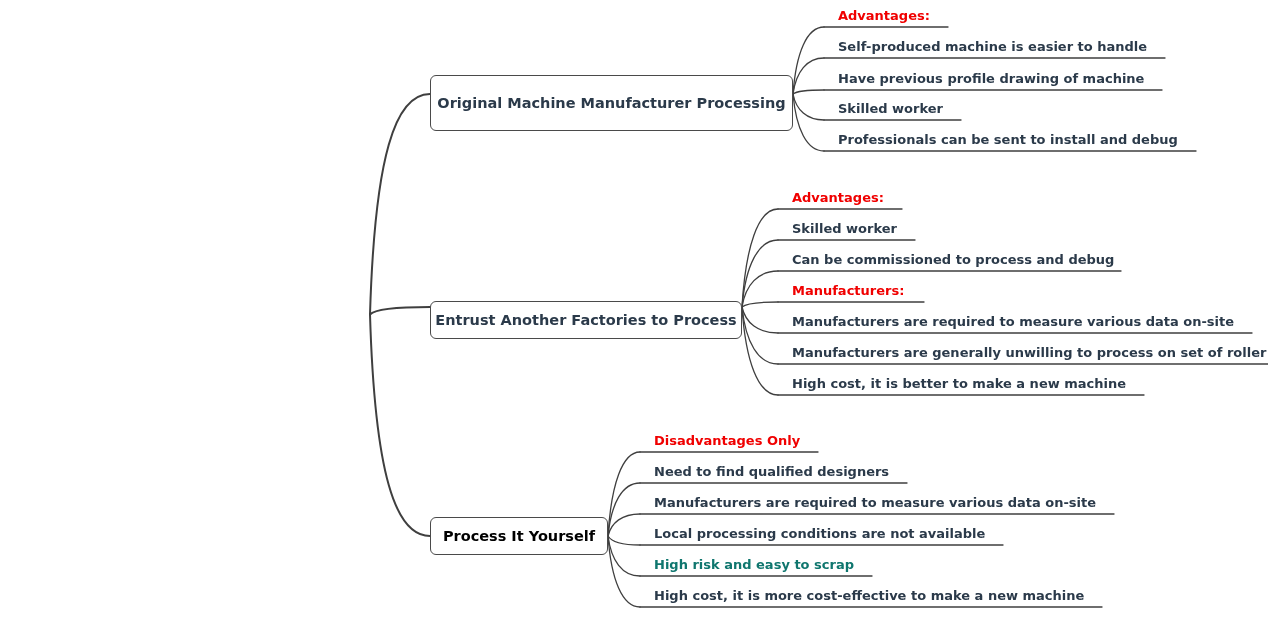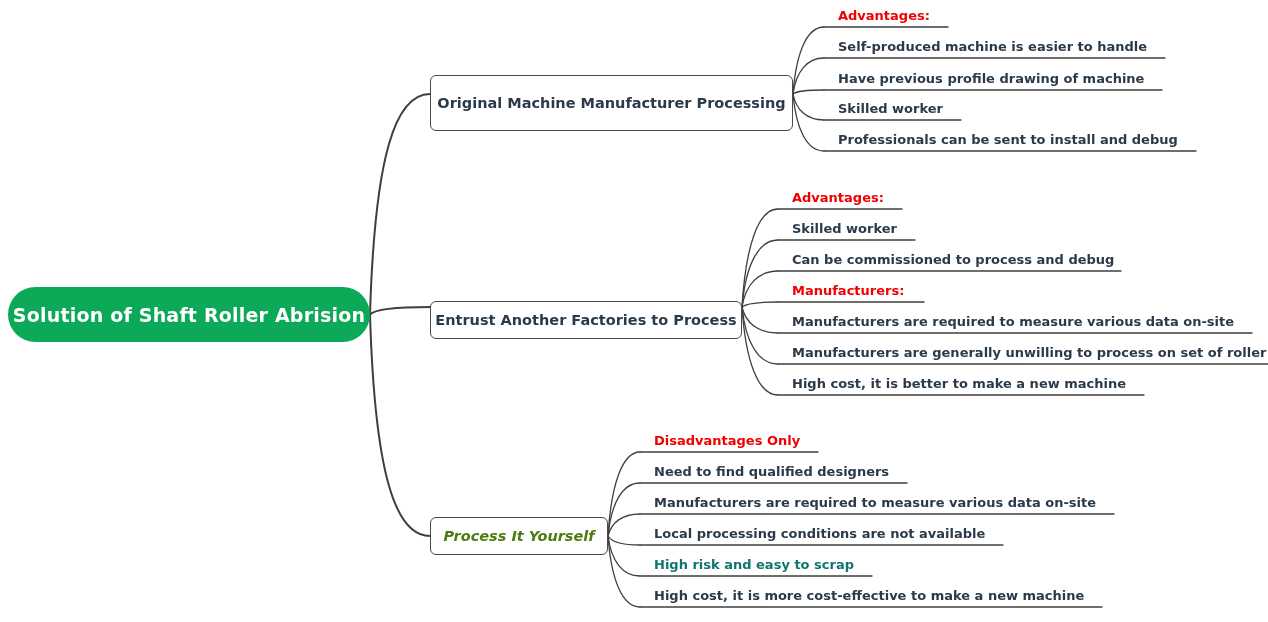--- a/index.html
+++ b/index.html
@@ -115,23 +115,20 @@
       <path d="M 640 514 L 1114 514" fill="none" stroke="#3f3f3f" stroke-width="1.3" stroke-linecap="round"></path>
       <path d="M 608 536 C 611.2 522.36, 622.4 514, 640 514" fill="none" stroke="#3f3f3f" stroke-width="1.3" stroke-linecap="round"></path>
       <path d="M 640 545 L 1003 545" fill="none" stroke="#3f3f3f" stroke-width="1.3" stroke-linecap="round"></path>
       <path d="M 608 536 C 611.2 541.58, 622.4 545, 640 545" fill="none" stroke="#3f3f3f" stroke-width="1.3" stroke-linecap="round"></path>
       <path d="M 640 576 L 872 576" fill="none" stroke="#3f3f3f" stroke-width="1.3" stroke-linecap="round"></path>
       <path d="M 608 536 C 611.2 560.8, 622.4 576, 640 576" fill="none" stroke="#3f3f3f" stroke-width="1.3" stroke-linecap="round"></path>
       <path d="M 640 607 L 1102 607" fill="none" stroke="#3f3f3f" stroke-width="1.3" stroke-linecap="round"></path>
       <path d="M 608 536 C 611.2 580.02, 622.4 607, 640 607" fill="none" stroke="#3f3f3f" stroke-width="1.3" stroke-linecap="round"></path>
     </svg>
 
-  <div class="root-node" id="root-node" style="left: 8px; top: 287px; width: 362px; height: 55px; background: rgb(11, 169, 88);">
-    <span class="root-label">Solution of Shaft Roller Abrision</span>
-  </div>
 
   <div id="nodes-layer">
       <div class="branch-node" style="left: 430px; top: 75px; width: 363px; height: 56px; border-color: rgb(74, 74, 74);">
         <span class="branch-label" style="color: rgb(43, 58, 74);">Original Machine Manufacturer Processing</span>
       </div>
       <div class="leaf red" style="left: 838px; top: 9px; color: rgb(240, 0, 0);">Advantages:</div>
       <div class="leaf" style="left: 838px; top: 40px; color: rgb(43, 58, 74);">Self-produced machine is easier to handle</div>
       <div class="leaf" style="left: 838px; top: 72px; color: rgb(43, 58, 74);">Have previous profile drawing of machine</div>
       <div class="leaf" style="left: 838px; top: 102px; color: rgb(43, 58, 74);">Skilled worker</div>
       <div class="leaf" style="left: 838px; top: 133px; color: rgb(43, 58, 74);">Professionals can be sent to install and debug</div>
@@ -139,21 +136,21 @@
         <span class="branch-label" style="color: rgb(43, 58, 74);">Entrust Another Factories to Process</span>
       </div>
       <div class="leaf red" style="left: 792px; top: 191px; color: rgb(240, 0, 0);">Advantages:</div>
       <div class="leaf" style="left: 792px; top: 222px; color: rgb(43, 58, 74);">Skilled worker</div>
       <div class="leaf" style="left: 792px; top: 253px; color: rgb(43, 58, 74);">Can be commissioned to process and debug</div>
       <div class="leaf red" style="left: 792px; top: 284px; color: rgb(240, 0, 0);">Manufacturers:</div>
       <div class="leaf" style="left: 792px; top: 315px; color: rgb(43, 58, 74);">Manufacturers are required to measure various data on-site</div>
       <div class="leaf" style="left: 792px; top: 346px; color: rgb(43, 58, 74);">Manufacturers are generally unwilling to process on set of roller only</div>
       <div class="leaf" style="left: 792px; top: 377px; color: rgb(43, 58, 74);">High cost, it is better to make a new machine</div>
       <div class="branch-node" style="left: 430px; top: 517px; width: 178px; height: 38px; border-color: rgb(74, 74, 74);">
-        <span class="branch-label" style="color: #4d7c0f; font-style: italic;">Process It Yourself</span>
+        <span class="branch-label" style="color: #000000;">Process It Yourself</span>
       </div>
       <div class="leaf red" style="left: 654px; top: 434px; color: rgb(240, 0, 0);">Disadvantages Only</div>
       <div class="leaf" style="left: 654px; top: 465px; color: rgb(43, 58, 74);">Need to find qualified designers</div>
       <div class="leaf" style="left: 654px; top: 496px; color: rgb(43, 58, 74);">Manufacturers are required to measure various data on-site</div>
       <div class="leaf" style="left: 654px; top: 527px; color: rgb(43, 58, 74);">Local processing conditions are not available</div>
       <div class="leaf" style="left: 654px; top: 558px; color: #0f766e; text-align: right;">High risk and easy to scrap</div>
       <div class="leaf" style="left: 654px; top: 589px; color: rgb(43, 58, 74);">High cost, it is more cost-effective to make a new machine</div>
     </div>
 
 </div>

